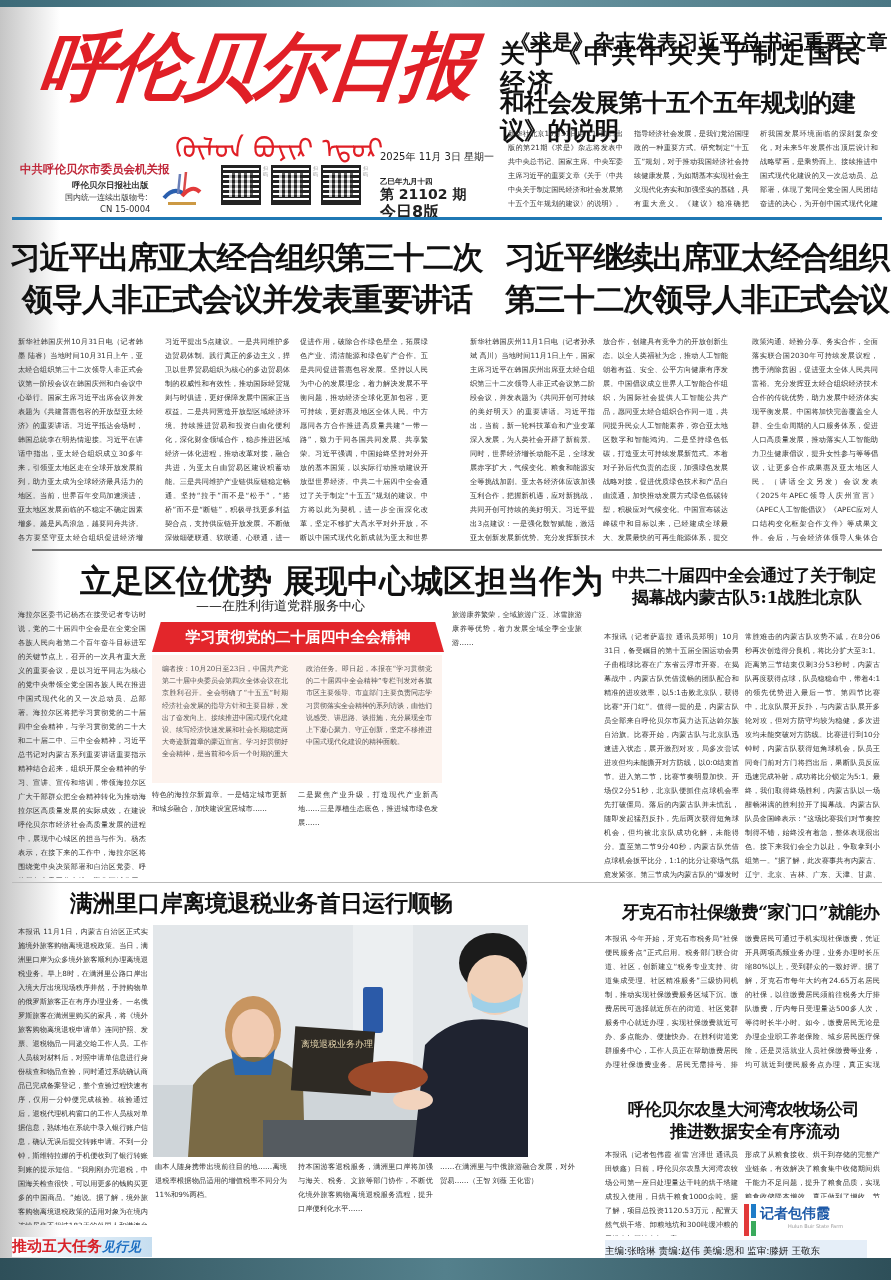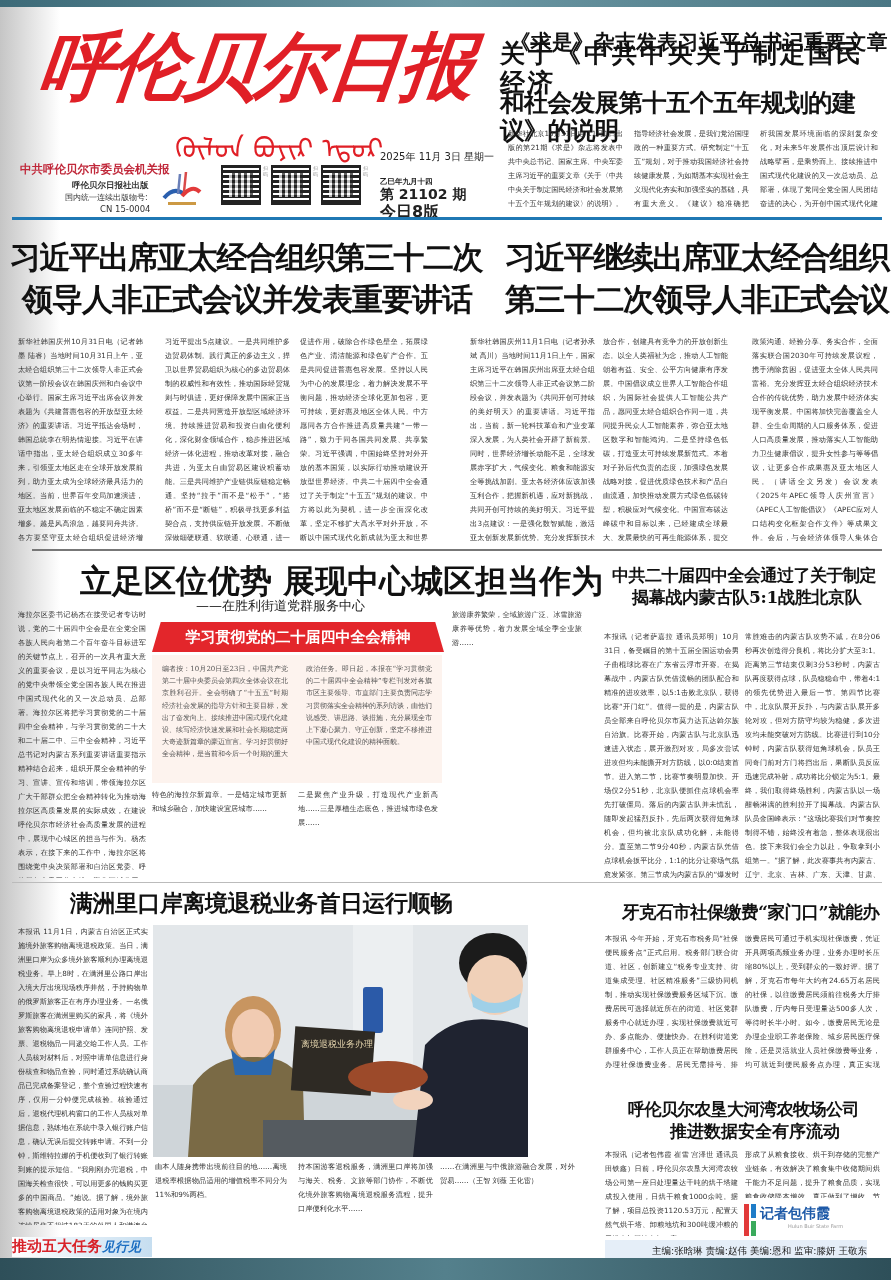--- a/index.html
+++ b/index.html
@@ -25,21 +25,21 @@
 .rule-blue{position:absolute;height:3px;background:#1f78b4}
 .rule-gray{position:absolute;height:2px;background:#777}
 .h-kicker{font-size:22px;font-weight:bold;color:#111;letter-spacing:.5px}
 .h-big{font-family:"DejaVu Serif",serif;font-weight:bold;color:#111;line-height:1.15}
 .body{font-size:7.2px;line-height:14px;color:#333;text-align:justify;overflow:hidden}
 .col{position:absolute;overflow:hidden}
 .red-banner{left:152px;top:622px;width:292px;height:30px;background:#e3262b;color:#fff;font-size:15px;font-weight:bold;text-align:center;line-height:30px;clip-path:polygon(3% 0,97% 0,100% 100%,0 100%)}
 .editor-box{left:152px;top:655px;width:290px;height:128px;background:#fdf3ee;padding:8px 10px;font-family:"DejaVu Serif",serif;font-size:7px;line-height:12.2px;color:#555;columns:2;column-gap:18px;text-align:justify}
 .photo{left:153px;top:925px;width:375px;height:232px;overflow:hidden;background:linear-gradient(180deg,#e6eaec,#d2d8dc)}
 .ad{left:12px;top:1237px;width:140px;height:20px;background:linear-gradient(90deg,#ffffff,#c6def0);font-size:15px;font-weight:bold}
-.credit{left:605px;top:1240px;width:262px;height:22px;background:#e5eef8;font-size:9.5px;text-align:right;line-height:22px;color:#222}
+.credit{left:605px;top:1240px;width:262px;height:22px;background:#e5eef8;font-size:9.5px;text-align:left;line-height:22px;color:#222}
 .brand{left:760px;top:1205px;font-size:14px;color:#1e5aa8;font-weight:bold}
 .brandsub{left:788px;top:1223px;font-size:5px;color:#999}
 </style>
 </head>
 <body>
 
 <div class="topbar"></div>
 <div class="leftshade"></div>
 
 <div class="abs masthead-title">呼伦贝尔日报</div>

